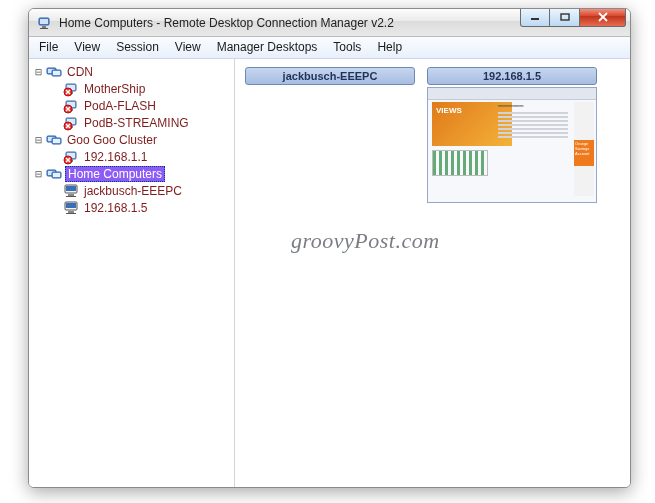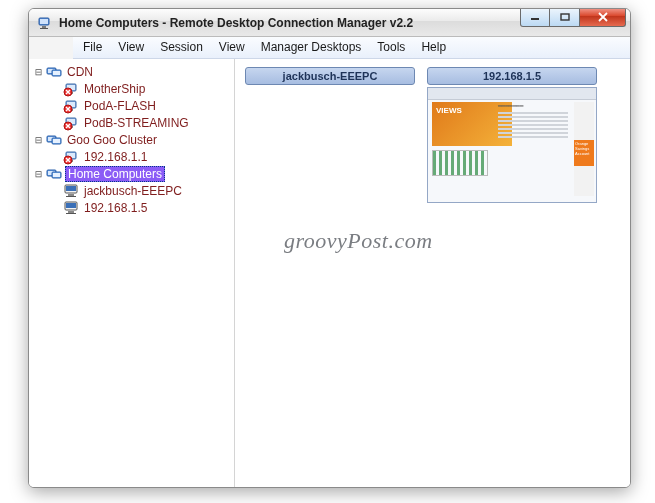--- a/index.html
+++ b/index.html
@@ -1,26 +1,26 @@
 <!DOCTYPE html>
 <html><head>
 <meta charset="utf-8">
 <style>
   * { box-sizing: border-box; margin: 0; padding: 0; }
   body { font-family: "Segoe UI", Tahoma, sans-serif; font-size: 12px; background: #fff; width: 655px; height: 503px; overflow: hidden; position: relative; }
   .window { position: absolute; top: 8px; left: 28px; width: 603px; height: 480px; background: #f4f4f4; border: 1px solid #8a8a8a; border-radius: 6px; box-shadow: 0 4px 18px rgba(0,0,0,0.35); overflow: hidden; }
-  .titlebar { height: 28px; background: linear-gradient(to bottom, #fdfdfd 0%, #eaeaea 45%, #dcdcdc 46%, #e9e9e9 100%); display: flex; align-items: center; padding: 0 4px 0 8px; border-bottom: 1px solid #bbb; font-weight: bold; }
+  .titlebar { height: 28px; background: linear-gradient(to bottom, #fdfdfd 0%, #eaeaea 45%, #dcdcdc 46%, #e9e9e9 100%); display: flex; align-items: center; padding: 0 4px 0 8px; border-bottom: 1px solid #bbb; }
   .titlebar .app-icon { width: 16px; height: 16px; margin-right: 6px; flex-shrink: 0; }
   .titlebar .title { flex: 1; color: #222; font-size: 12px; white-space: nowrap; overflow: hidden; }
   .win-controls { display: flex; gap: 0; align-self: flex-start; margin-top: -1px; }
   .win-btn { width: 30px; height: 19px; border: 1px solid #6a6a6a; border-top: none; display: flex; align-items: center; justify-content: center; }
   .win-min { background: linear-gradient(to bottom,#eef6fd,#bcd9f3); border-bottom-left-radius: 3px; }
   .win-max { background: linear-gradient(to bottom,#eef6fd,#bcd9f3); border-left: none; }
   .win-close { width: 46px; background: linear-gradient(to bottom,#f39b8f,#d9462a 45%,#c1351c 46%,#e66b50); border-left: none; border-bottom-right-radius: 3px; color: #fff; }
-  .menubar { height: 22px; background: linear-gradient(to bottom,#fafcff,#e9f0fb); border-bottom: 1px solid #cdd7e8; display: flex; align-items: stretch; padding: 0 2px; margin-left: 44px; }
+  .menubar { height: 22px; background: linear-gradient(to bottom,#fafcff,#e9f0fb); border-bottom: 1px solid #cdd7e8; display: flex; align-items: stretch; padding: 0 2px; }
   .menu-item { padding: 3px 8px 0 8px; color: #1a1a1a; cursor: default; }
   .content { display: flex; height: calc(100% - 50px); background: #fff; }
   .tree { width: 206px; border-right: 1px solid #d4d4d4; padding: 4px 2px; overflow: auto; background: #fff; }
   .tree ul { list-style: none; }
   .tree li { white-space: nowrap; }
   .node { display: flex; align-items: center; height: 17px; padding-left: 2px; cursor: default; }
   .expander { width: 11px; height: 11px; margin-right: 2px; display: inline-flex; align-items: center; justify-content: center; font-size: 9px; color: #555; }
   .expander.leaf { visibility: hidden; }
   .node .icon { width: 16px; height: 16px; margin-right: 3px; flex-shrink: 0; display: inline-flex; align-items: center; justify-content: center; }
   .node.selected .label { background: #8b5cf6; color: #fff; padding: 0 2px; border: 1px dotted #013a8a; }
@@ -36,21 +36,21 @@
   .t1-us { margin-top: 6px; background: #272a2e; color: #fff; font-size: 6px; padding: 2px 4px; width: 78px; height: 68px; }
   .t1-right { position: absolute; top: 32px; left: 92px; width: 68px; font-size: 5px; color: #444; line-height: 7px; }
   .t1-right div { margin-bottom: 3px; }
   .t2-left { position: absolute; top: 14px; left: 4px; width: 80px; height: 44px; background: linear-gradient(135deg,#e07a1a,#f4b23a); color: #fff; font-weight: bold; font-size: 8px; padding: 4px; }
   .t2-chart { position: absolute; top: 62px; left: 4px; width: 56px; height: 26px; background: repeating-linear-gradient(90deg,#6a7, #6a7 3px, transparent 3px, transparent 6px); border: 1px solid #bbb; }
   .t2-right-head { position: absolute; top: 14px; left: 70px; font-size: 6px; color: #555; }
   .t2-lines { position: absolute; top: 24px; left: 70px; width: 70px; }
   .t2-lines div { height: 2px; background: #d0d4da; margin-bottom: 2px; }
   .t2-side { position: absolute; top: 14px; right: 2px; width: 20px; height: 94px; background: #f2f2f2; }
   .t2-orange { position: absolute; right: 2px; top: 52px; width: 20px; height: 26px; background: #ef7a1c; color: #fff; font-size: 4px; padding: 1px; }
-  .watermark { position: absolute; top: 228px; left: 284px; font-family: Georgia, "Times New Roman", serif; font-size: 22px; color: #7a7d82; font-style: italic; letter-spacing: .5px; pointer-events: none; }
+  .watermark { position: absolute; top: 228px; left: 291px; font-family: Georgia, "Times New Roman", serif; font-size: 22px; color: #7a7d82; font-style: italic; letter-spacing: .5px; pointer-events: none; }
   svg { display: block; }
 </style>
 </head>
 <body>
 
 <div class="window">
 
   <div class="titlebar">
     <span class="app-icon">
       <svg viewBox="0 0 16 16">

